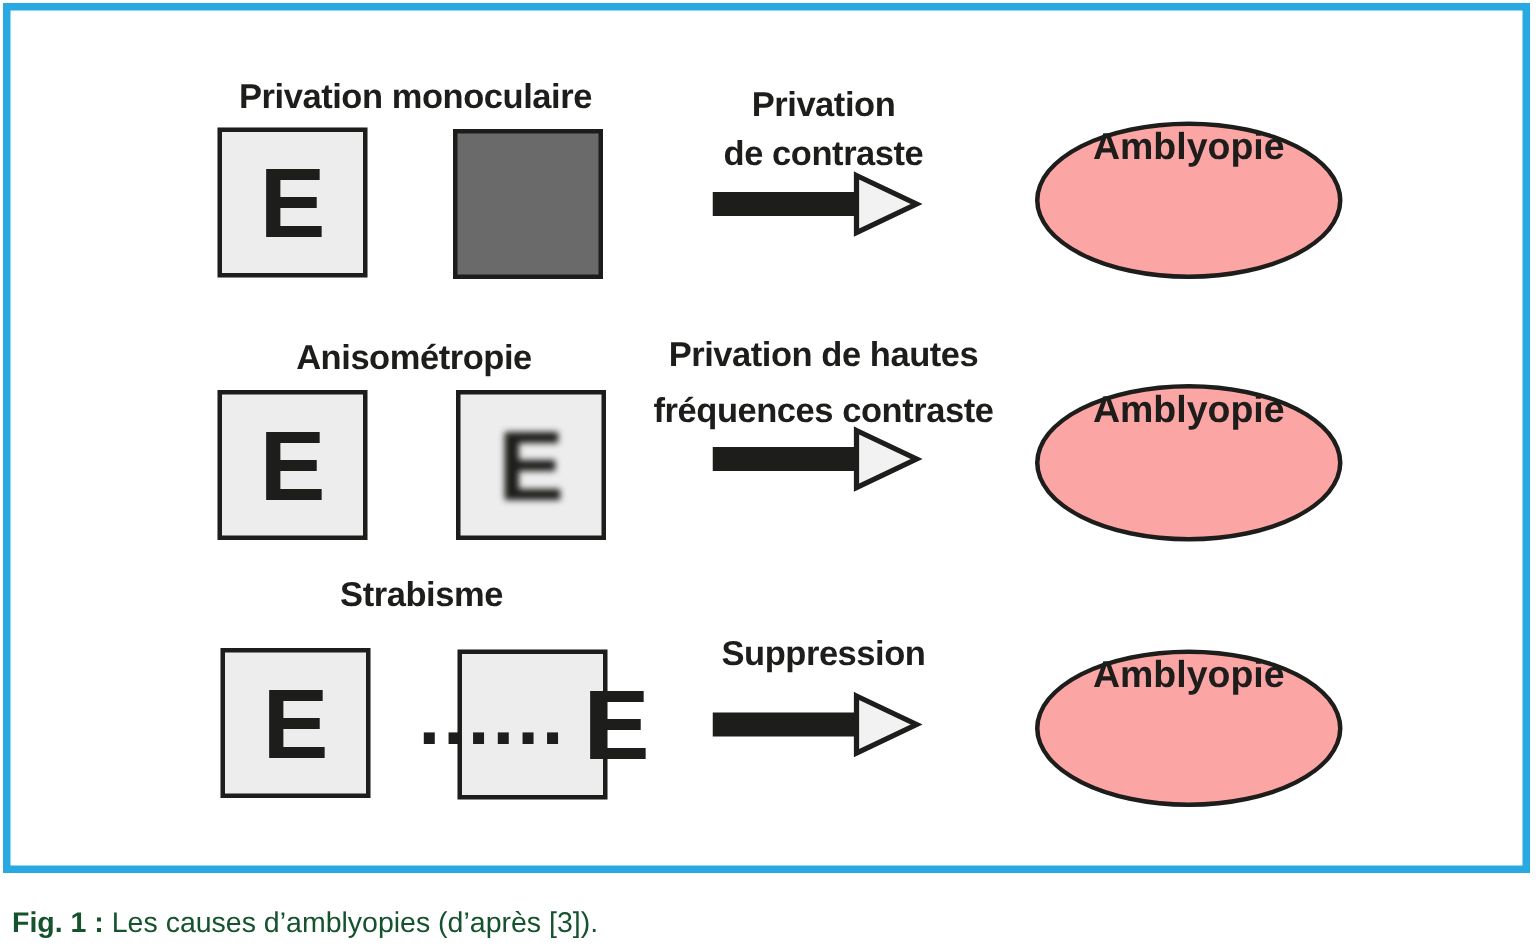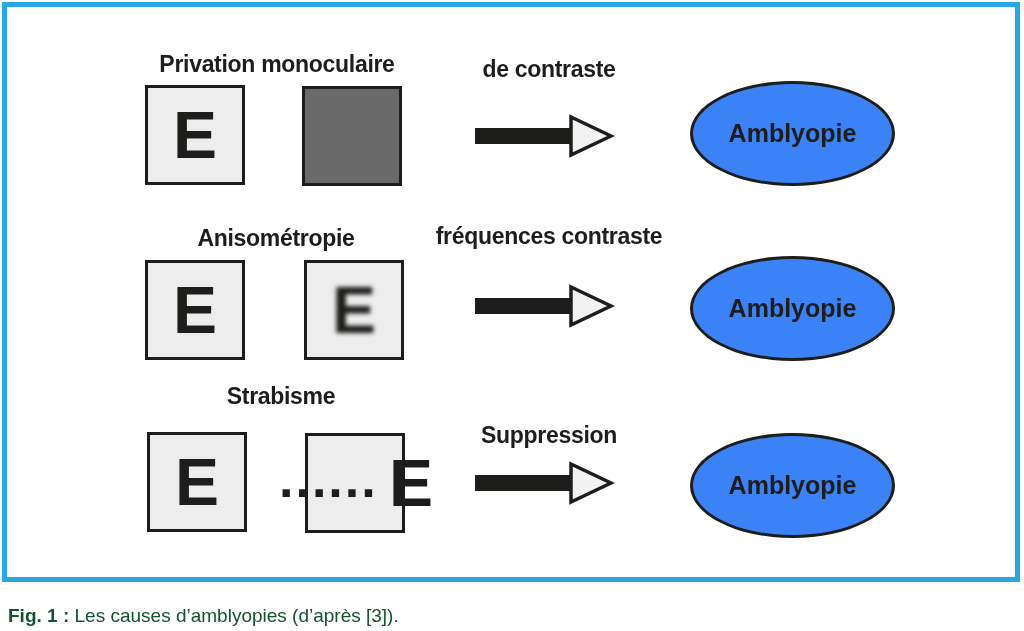--- a/index.html
+++ b/index.html
@@ -71,25 +71,24 @@
   .m3 { top: 416px; line-height: 24px; }
   .arrow { position: absolute; width: 140px; height: 44px; }
   .a1 { left: 468px; top: 107px; }
   .a2 { left: 468px; top: 277px; }
   .a3 { left: 468px; top: 454px; }
   .ellipse {
     position: absolute;
     left: 683px;
     width: 205px; height: 105px;
     box-sizing: border-box;
-    background: #3b82f6;
+    background: #fca5a5;
     border: 3px solid #1d1d1b;
     border-radius: 50%;
     display: flex;
-    align-items: center;
     justify-content: center;
     font-size: 25px;
     font-weight: bold;
   }
   .e1 { top: 74px; }
   .e2 { top: 249px; }
   .e3 { top: 426px; }
   .dots {
     position: absolute;
     left: 272px;
@@ -123,38 +122,40 @@
 
 <div class="canvas">
   <div class="frame">
 
     <div class="cause-label c1">Privation monoculaire</div>
     <div class="square r1a">
       <span class="letter">E</span>
     </div>
     <div class="square dark r1b"></div>
     <div class="mech m1">
+      <div>Privation</div>
       <div>de contraste</div>
     </div>
     <svg class="arrow a1" viewBox="0 0 140 44">
       <rect x="0" y="14" width="100" height="16" fill="#1d1d1b"></rect>
       <polygon points="96,3 136,22 96,41" fill="#f2f2f2" stroke="#1d1d1b" stroke-width="3.5"></polygon>
     </svg>
     <div class="ellipse e1">
       <span>Amblyopie</span>
     </div>
 
     <div class="cause-label c2">Anisométropie</div>
     <div class="square r2a">
       <span class="letter">E</span>
     </div>
     <div class="square r2b">
       <span class="letter blurred">E</span>
     </div>
     <div class="mech m2">
+      <div>Privation de hautes</div>
       <div>fréquences contraste</div>
     </div>
     <svg class="arrow a2" viewBox="0 0 140 44">
       <rect x="0" y="14" width="100" height="16" fill="#1d1d1b"></rect>
       <polygon points="96,3 136,22 96,41" fill="#f2f2f2" stroke="#1d1d1b" stroke-width="3.5"></polygon>
     </svg>
     <div class="ellipse e2">
       <span>Amblyopie</span>
     </div>
 

